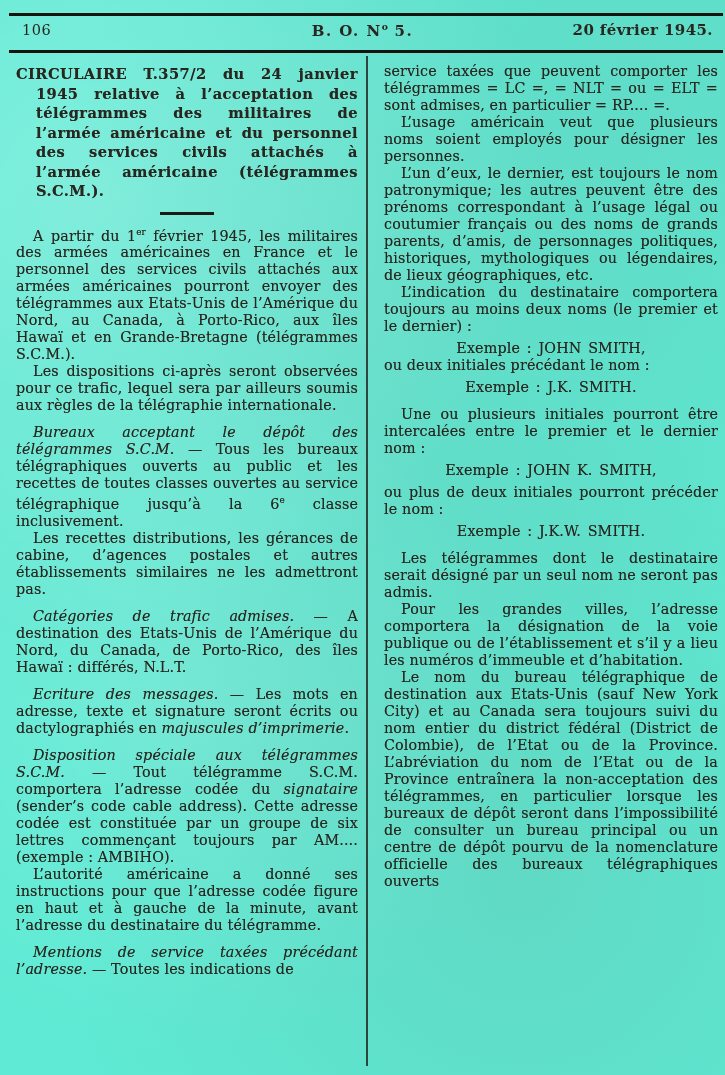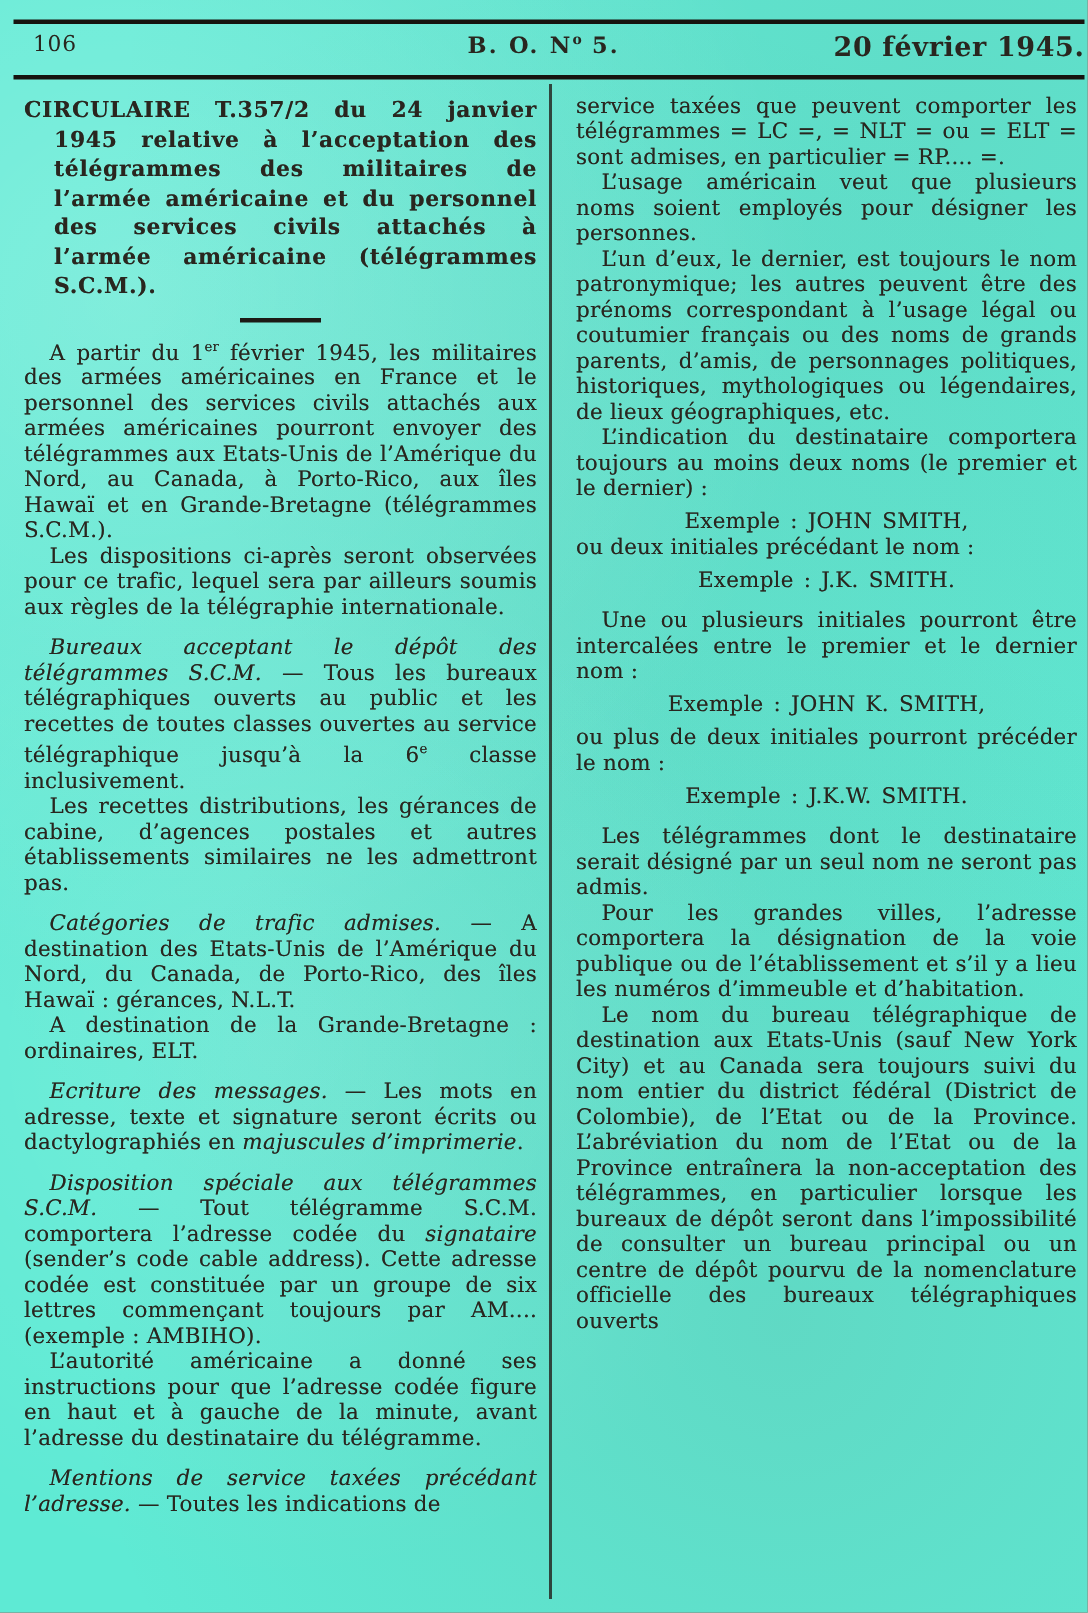--- a/index.html
+++ b/index.html
@@ -17,21 +17,21 @@
       radial-gradient(circle at 72% 82%, rgba(108,103,90,.13), transparent 46%),
       radial-gradient(circle at 25% 65%, rgba(255,255,255,.14), transparent 40%),
       radial-gradient(circle at 50% 40%, rgba(120,114,100,.08), transparent 60%);
   }
   
   .rule-top    { position:absolute; left:9px;  right:2px; top:13px; height:3px; background:#16140f; }
   .rule-bottom { position:absolute; left:9px;  right:2px; top:50px; height:2.5px; background:#16140f; }
   .header-num  { position:absolute; left:22px; top:22px; font-size:14.5px; letter-spacing:.5px; }
   .header-center { position:absolute; left:0; right:0; top:21px; text-align:center;
                    font-weight:bold; font-size:15px; letter-spacing:1.5px; }
-  .header-date { position:absolute; right:2px; top:21px; font-weight:bold; font-size:18px; letter-spacing:.4px; }
+  .header-date { position:absolute; right:12px; top:21px; font-weight:bold; font-size:15px; letter-spacing:.4px; }
 
   
   .divider { position:absolute; left:366px; top:56px; width:1.6px; height:1010px; background:rgba(33,30,25,.8); }
   .col { position:absolute; text-align:justify; font-size:14.3px; line-height:17px;
          letter-spacing:.15px; text-shadow:0 0 .35px rgba(41,38,31,.55); }
   .col-left  { left:16px;  width:342px; top:64px; }
   .col-right { left:384px; width:334px; top:63px; }
 
   .title { margin:0; font-weight:bold; font-size:14.6px; line-height:19.5px;
            letter-spacing:.45px; word-spacing:2.5px;
@@ -60,22 +60,21 @@
   <div class="divider"></div>
 
   <div class="col col-left">
     <p class="title">CIRCULAIRE T.357/2 du 24 janvier 1945 relative à l’acceptation des télégrammes des militaires de l’armée américaine et du personnel des services civils attachés à l’armée américaine (télégrammes S.C.M.).</p>
     <div class="title-rule"></div>
     <div>
         <p class="indent"><span>A partir du 1</span><span class="sup">er</span><span> février 1945, les militaires des armées américaines en France et le personnel des services civils attachés aux armées américaines pourront envoyer des télégrammes aux Etats-Unis de l’Amérique du Nord, au Canada, à Porto-Rico, aux îles Hawaï et en Grande-Bretagne (télégrammes S.C.M.).</span></p>
         <p class="indent"><span>Les dispositions ci-après seront observées pour ce trafic, lequel sera par ailleurs soumis aux règles de la télégraphie internationale.</span></p>
         <p class="indent gap"><span class="italic">Bureaux acceptant le dépôt des télégrammes S.C.M.</span><span> — Tous les bureaux télégraphiques ouverts au public et les recettes de toutes classes ouvertes au service télégraphique jusqu’à la 6</span><span class="sup">e</span><span> classe inclusivement.</span></p>
         <p class="indent"><span>Les recettes distributions, les gérances de cabine, d’agences postales et autres établissements similaires ne les admettront pas.</span></p>
-        <p class="indent gap"><span class="italic">Catégories de trafic admises.</span><span> — A destination des Etats-Unis de l’Amérique du Nord, du Canada, de Porto-Rico, des îles Hawaï : gérances, N.L.T.</span></p>
-        <p class="indent"><span>A destination de la Grande-Bretagne : ordinaires, ELT.</span></p>
+        <p class="indent gap"><span class="italic">Catégories de trafic admises.</span><span> — A destination des Etats-Unis de l’Amérique du Nord, du Canada, de Porto-Rico, des îles Hawaï : différés, N.L.T.</span></p>
         <p class="indent gap"><span class="italic">Ecriture des messages.</span><span> — Les mots en adresse, texte et signature seront écrits ou dactylographiés en </span><span class="italic">majuscules d’imprimerie</span><span>.</span></p>
         <p class="indent gap"><span class="italic">Disposition spéciale aux télégrammes S.C.M.</span><span> — Tout télégramme S.C.M. comportera l’adresse codée du </span><span class="italic">signataire</span><span> (sender’s code cable address). Cette adresse codée est constituée par un groupe de six lettres commençant toujours par AM.... (exemple : AMBIHO).</span></p>
         <p class="indent"><span>L’autorité américaine a donné ses instructions pour que l’adresse codée figure en haut et à gauche de la minute, avant l’adresse du destinataire du télégramme.</span></p>
         <p class="indent gap"><span class="italic">Mentions de service taxées précédant l’adresse.</span><span> — Toutes les indications de</span></p>
       </div>
   </div>
 
   <div class="col col-right">
       <p class=""><span>service taxées que peuvent comporter les télégrammes = LC =, = NLT = ou = ELT = sont admises, en particulier = RP.... =.</span></p>
       <p class="indent"><span>L’usage américain veut que plusieurs noms soient employés pour désigner les personnes.</span></p>

